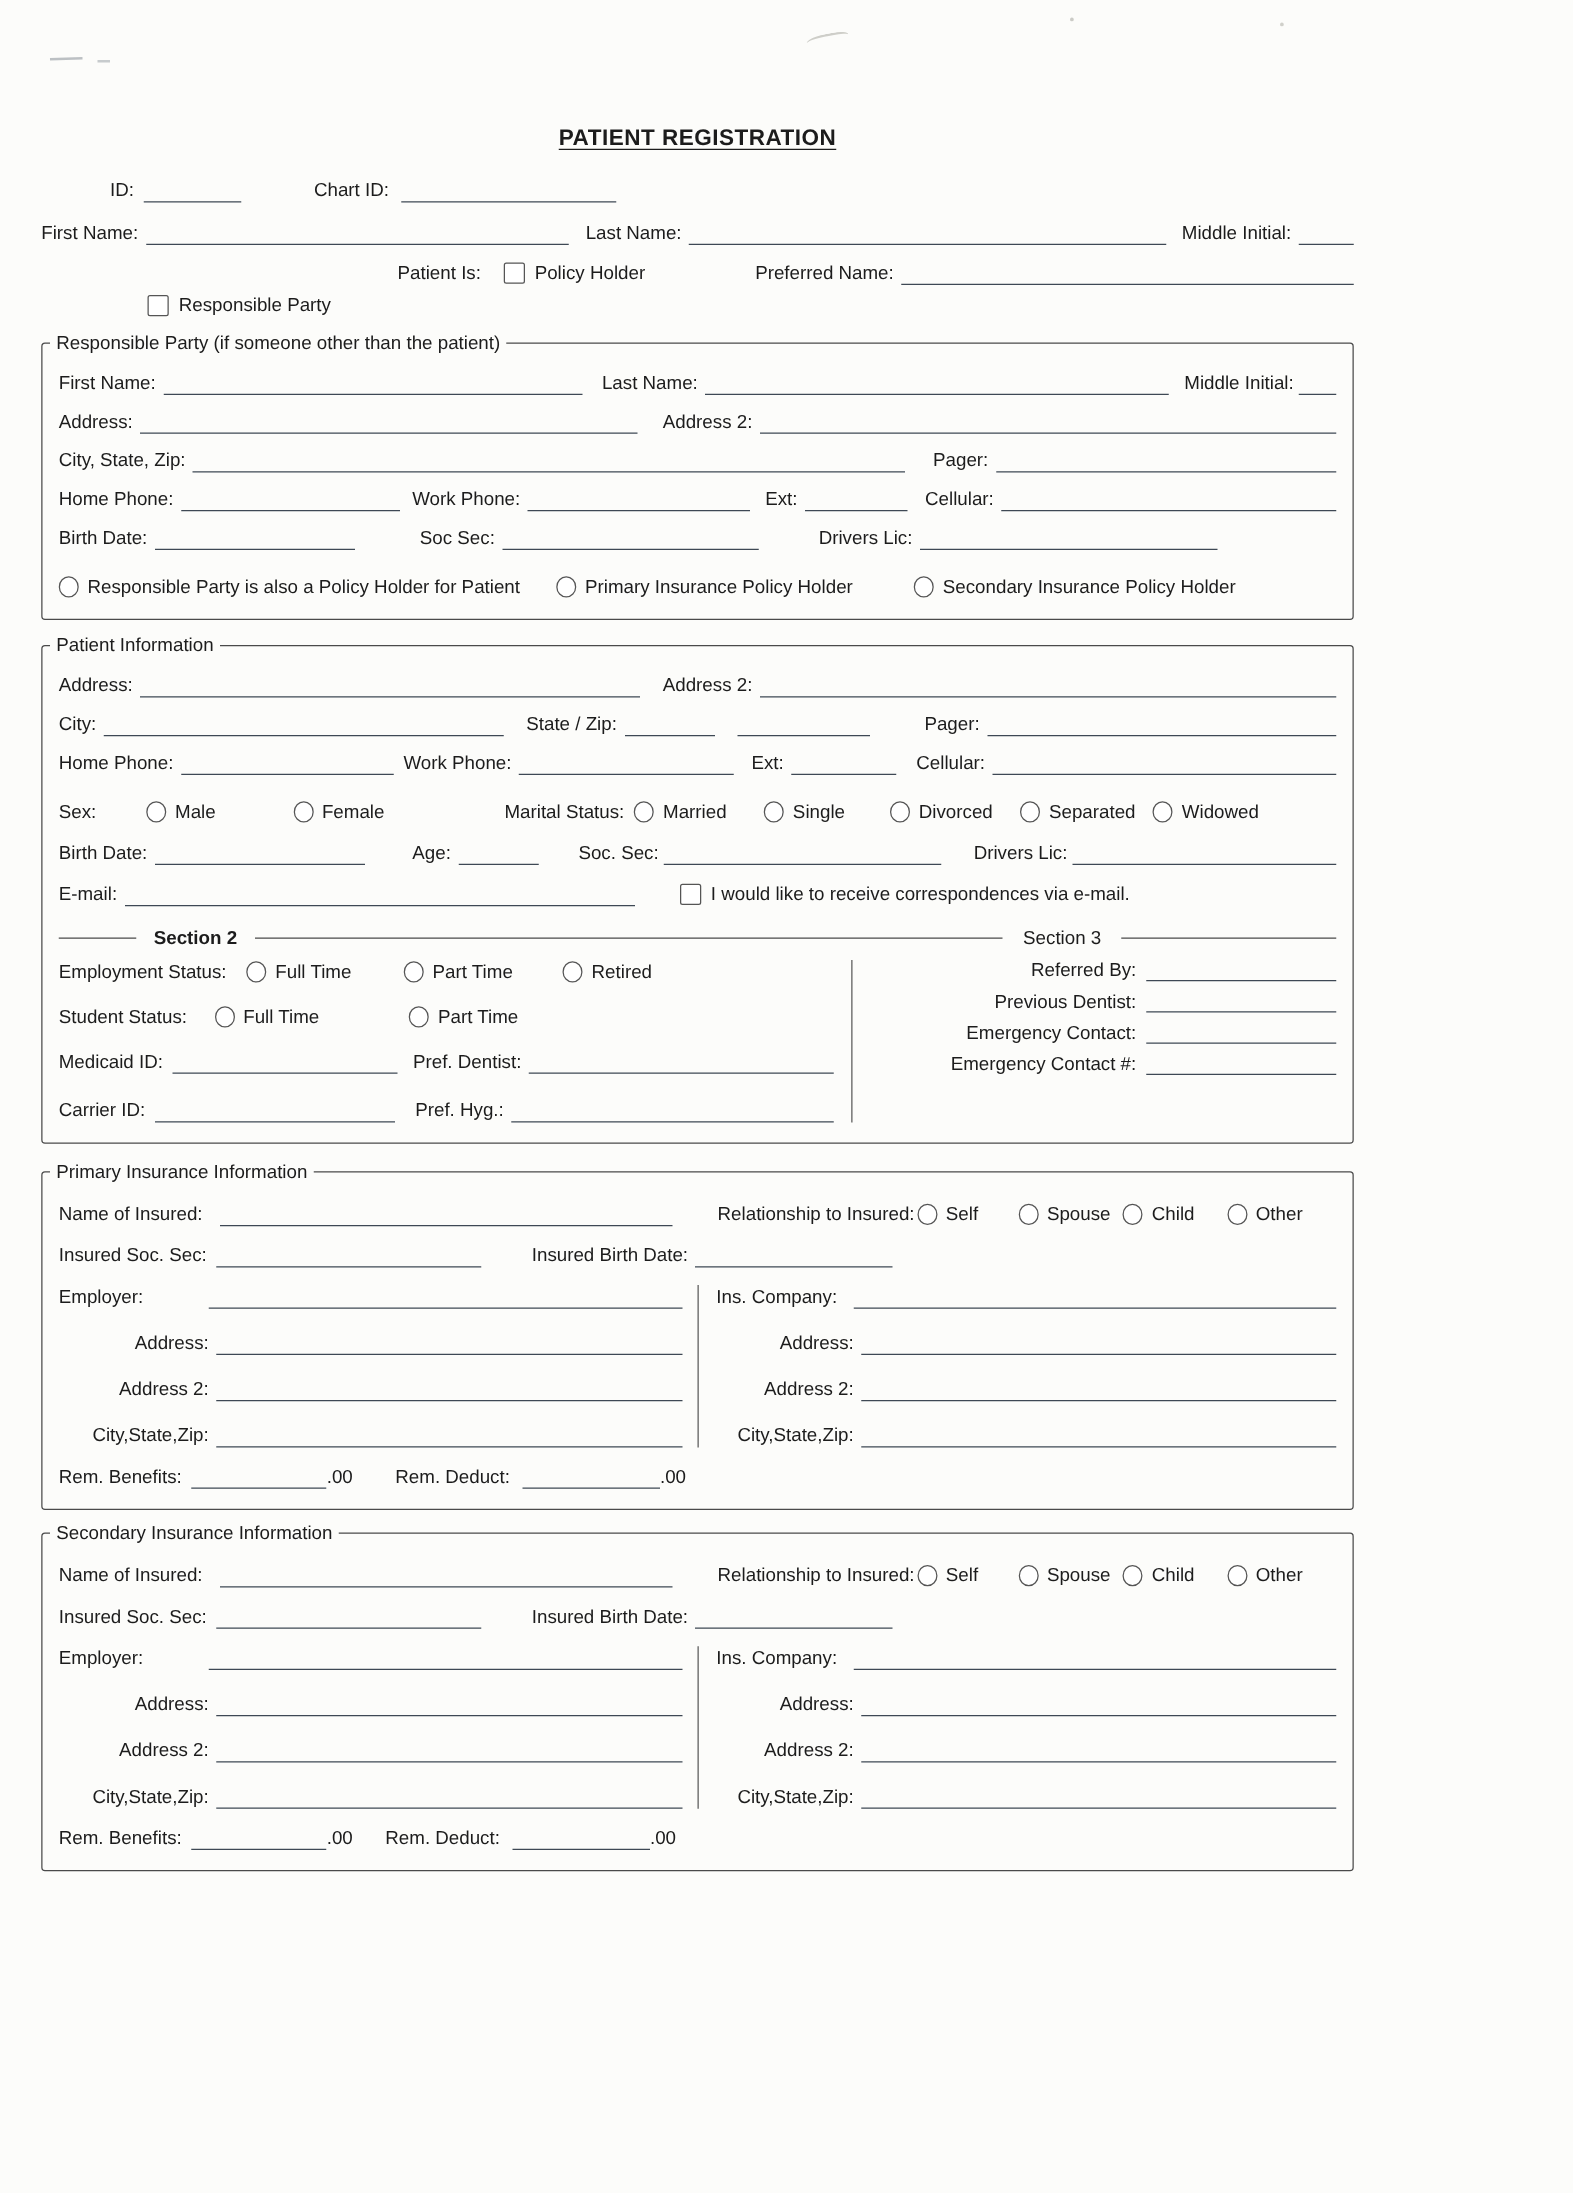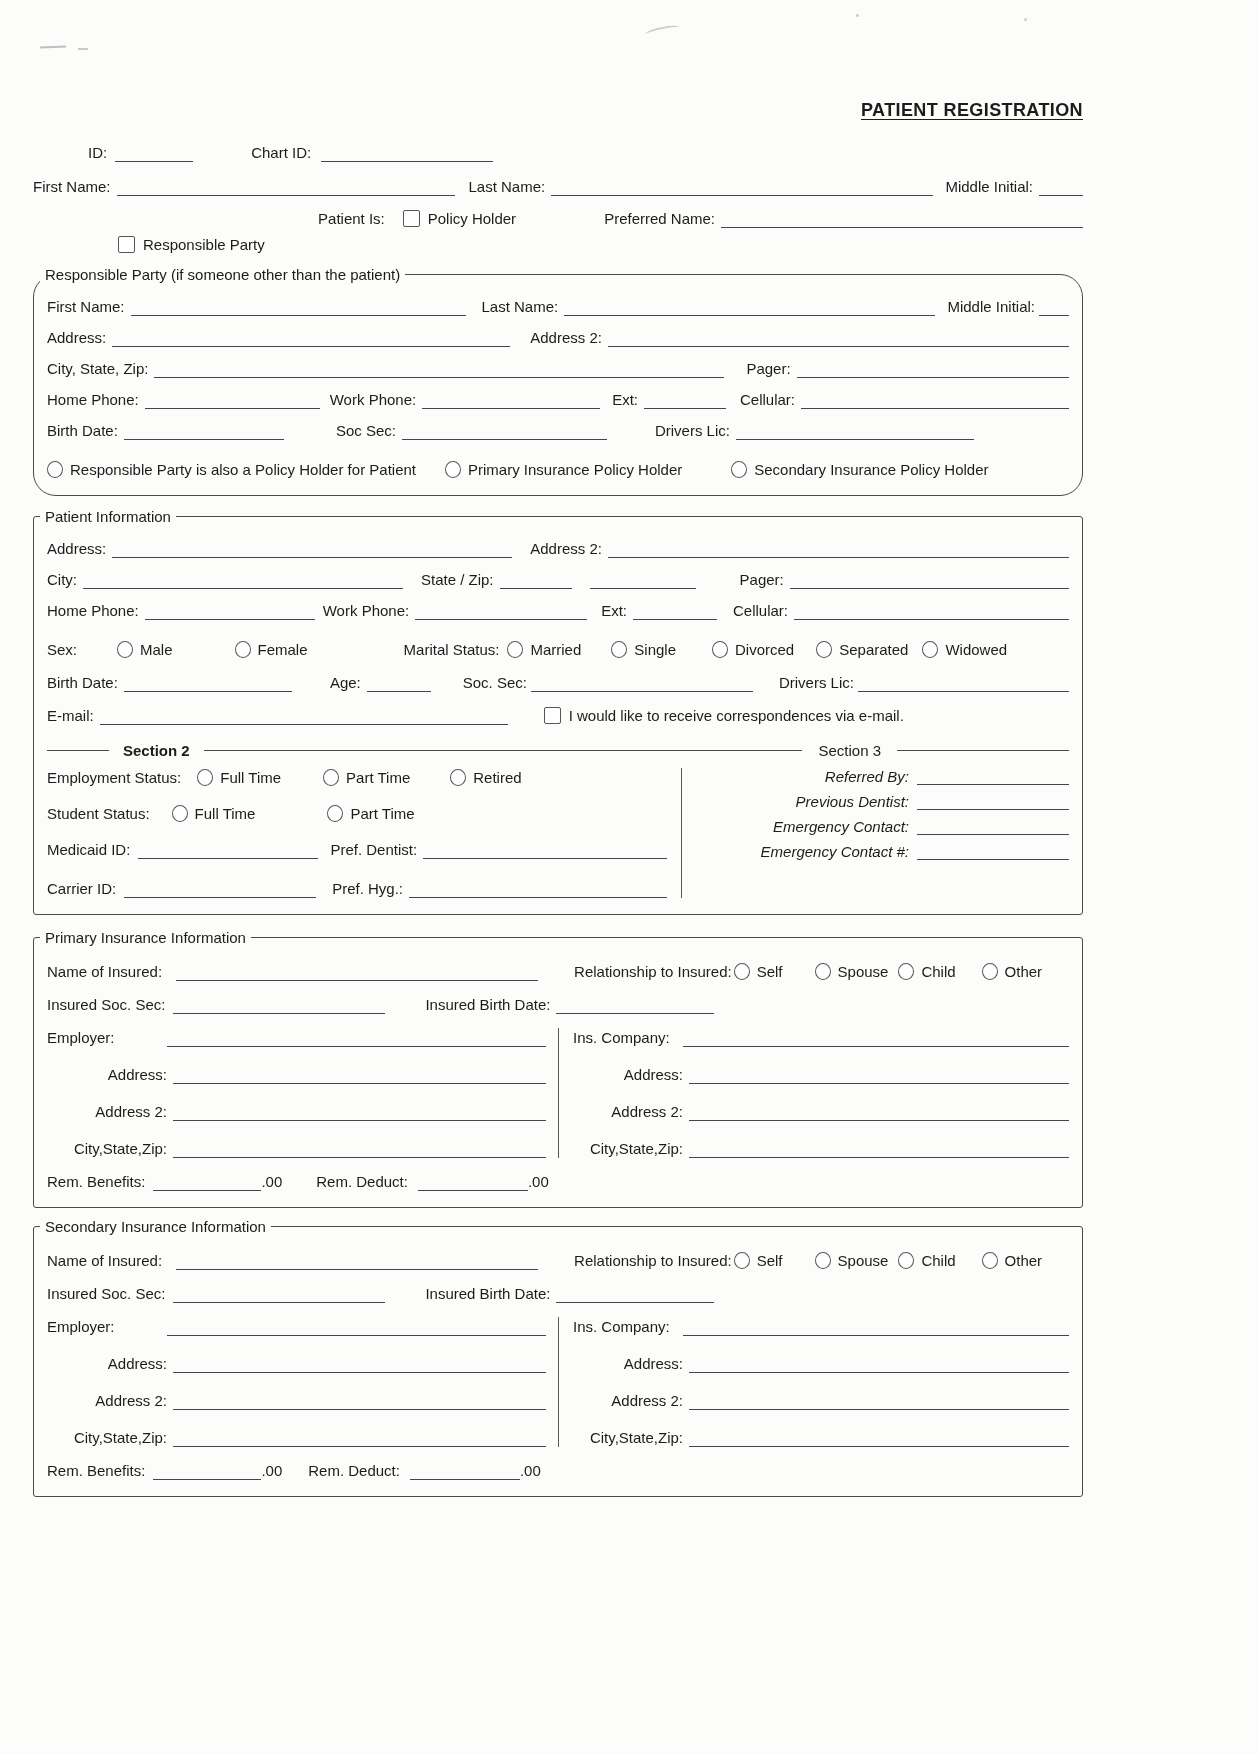--- a/index.html
+++ b/index.html
@@ -4,21 +4,21 @@
 <style>
   html,body { margin:0; padding:0; background:#e8e8e6; }
   .sheet {
     position:relative; width:1258px; height:1754px;
     background:#fcfcfa; overflow:hidden;
     font-family:"Liberation Sans","DejaVu Sans",sans-serif;
     font-size:15px; color:#1c1c1c;
   }
   .content { position:absolute; left:33px; top:0; width:1050px; }
   .title {
-    text-align:right; margin-top:100px; font-size:18px; font-weight:bold;
+    text-align:center; margin-top:100px; font-size:18px; font-weight:bold;
     letter-spacing:0.4px; text-decoration:underline; text-underline-offset:3px;
   }
   .row { display:flex; align-items:flex-end; }
   .lbl { white-space:nowrap; padding-bottom:0; line-height:19px; }
   .blank {
     display:inline-block; border:none; outline:none; background:transparent;
     border-bottom:1.4px solid #3e4854; height:17px; min-width:28px;
     font:inherit; color:inherit; padding:0 2px; box-sizing:border-box;
   }
   .grow { flex:1 1 auto; }
@@ -81,21 +81,21 @@
       <span class="cb" style="margin-left:18px;"></span>
       <span class="lbl" style="margin-left:8px;">Policy Holder</span>
       <span class="lbl" style="margin-left:88px;">Preferred Name:</span>
       <input class="blank" style="width: 362px; margin-left: 6px;">
     </div>
     <div class="row" style="margin-top:7px; padding-left:85px;">
       <span class="cb"></span>
       <span class="lbl" style="margin-left:8px;">Responsible Party</span>
     </div>
 
-    <div class="fbox" style="margin-top:20px;border-radius:23px;">
+    <div class="fbox" style="margin-top:20px;">
       <span class="legend">Responsible Party (if someone other than the patient)</span>
 
       <div class="row" style="margin-top:10px;">
         <span class="lbl">First Name:</span>
         <input class="blank" style="width: 335px; margin-left: 6px;">
         <span class="lbl" style="margin-left:16px;">Last Name:</span>
         <input class="blank grow" style="margin-left: 6px;">
         <span class="lbl" style="margin-left:12px;">Middle Initial:</span>
         <input class="blank" style="width: 30px; margin-left: 4px;">
       </div>
@@ -274,21 +274,21 @@
 
 
           <div class="row" style="margin-top:20px;">
             <span class="lbl">Carrier ID:</span>
             <input class="blank" style="width: 192px; margin-left: 8px;">
             <span class="lbl" style="margin-left:16px;">Pref. Hyg.:</span>
             <input class="blank grow" style="margin-left: 6px;">
           </div>
         </div>
 
-        <div class="vdiv" style="flex:1; padding-left:28px; box-sizing:border-box;font-style:italic;">
+        <div class="vdiv" style="flex:1; padding-left:28px; box-sizing:border-box;">
           <div class="row">
             <span class="rlabel">Referred By:</span>
             <input class="blank" style="width: 152px; margin-left: 8px;">
           </div>
           <div class="row" style="margin-top:8px;">
             <span class="rlabel">Previous Dentist:</span>
             <input class="blank" style="width: 152px; margin-left: 8px;">
           </div>
           <div class="row" style="margin-top:8px;">
             <span class="rlabel">Emergency Contact:</span>

